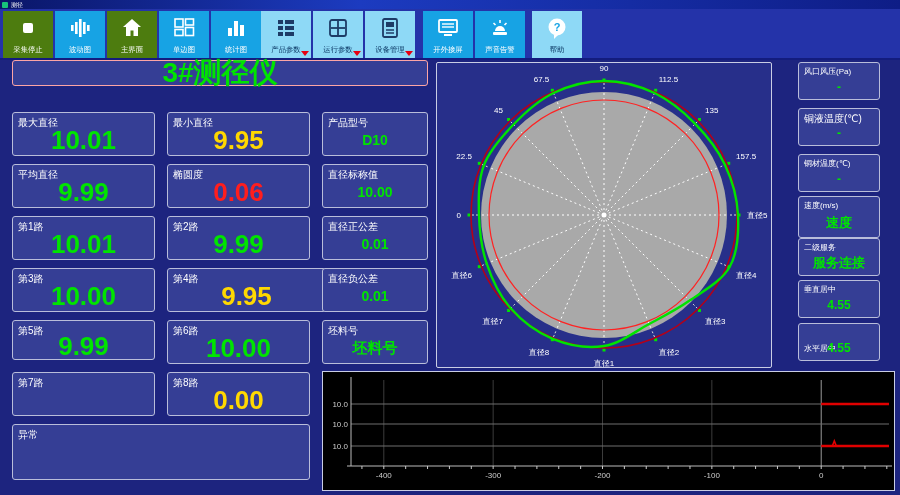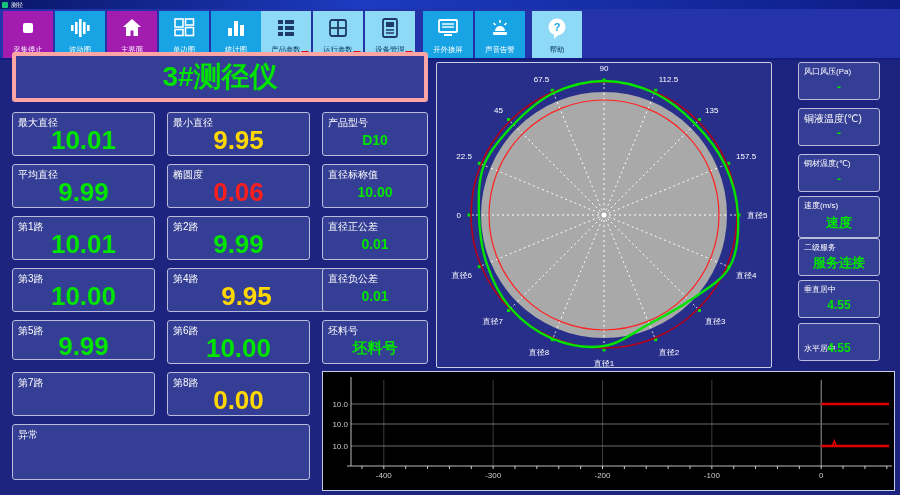--- a/index.html
+++ b/index.html
@@ -13,36 +13,36 @@
   .titlebar .apptitle { color:#fff; font-size:6px; line-height:6px; }
 
   
   .toolbar { position:absolute; left:0; top:9px; width:900px; height:51px; background:#2433a9; border-bottom:2px solid #131c7e; }
   .tbtn { position:absolute; top:2px; height:47px; width:50px; display:flex; flex-direction:column; align-items:center; justify-content:flex-end; padding-bottom:3px; cursor:pointer; }
   .tbtn .ticon { flex:1; display:flex; align-items:center; justify-content:center; width:100%; }
   .tbtn .tlabel { font-size:8px; color:#fff; white-space:nowrap; transform:scale(.92); }
   .tbtn.cyan { background:#17a3e4; }
   .tbtn.light { background:#8ed9f6; }
   .tbtn.light .tlabel { color:#0d3a66; }
-  .tbtn.red { background:#a21caf; }
+  .tbtn.red { background:#4d7c0f; }
   .tbtn .dd { position:absolute; right:2px; bottom:2px; width:0; height:0; border-left:4px solid transparent; border-right:4px solid transparent; border-top:5px solid #e60012; }
 
   
   .vbox { position:absolute; background:#353e95; border:1px solid #b9bdda; border-radius:3px; }
   .vbox .blabel { position:absolute; left:5px; top:3px; font-size:10px; color:#ffffff; }
   .vbox .bval { position:absolute; left:0; right:0; top:12px; bottom:0; display:flex; align-items:center; justify-content:center; font-weight:bold; }
   .val-green { color:#00e400; }
   .val-yellow { color:#ffd800; }
   .val-red { color:#ff1e1e; }
   .val-serif { font-family:"Liberation Serif","DejaVu Serif",serif; letter-spacing:2px; }
   .size-large .bval { font-size:26px; }
   .size-small .bval { font-size:14px; }
   .size-medium .bval { font-size:15px; }
 
-  .main-title { position:absolute; left:12px; top:52px; width:416px; height:50px; background:#353e95; border:4px solid #fca5a5; border-radius:3px; display:flex; align-items:center; justify-content:center; color:#00e400; font-size:28px; font-weight:bold; }
+  .main-title { position:absolute; left:12px; top:60px; width:416px; height:26px; background:#353e95; border:1px solid #fca5a5; border-radius:3px; display:flex; align-items:center; justify-content:center; color:#00e400; font-size:28px; font-weight:bold; }
 
   
   .polar-panel { position:absolute; left:436px; top:62px; width:336px; height:306px; background:#272f8a; border:1px solid #c9cde4; border-radius:2px; }
 
   
   .trend-panel { position:absolute; left:322px; top:371px; width:573px; height:120px; background:#000; border:1px solid #c9cde4; }
 
   svg text { font-family:"Liberation Sans","DejaVu Sans",sans-serif; }
 </style>
 </head>

